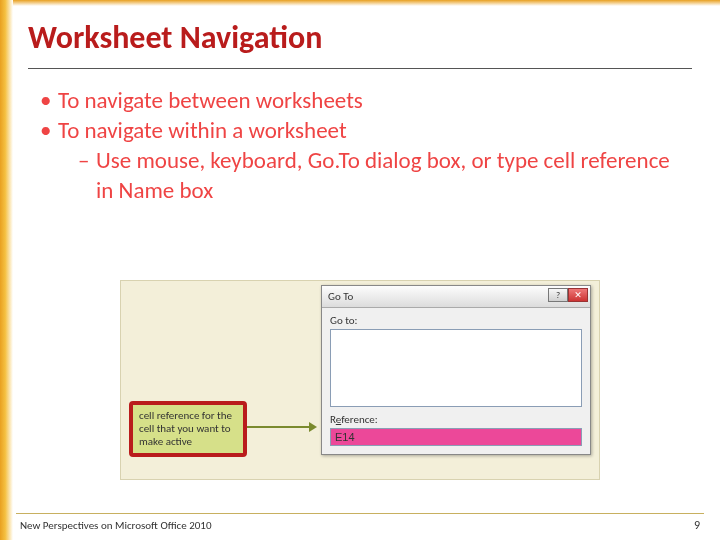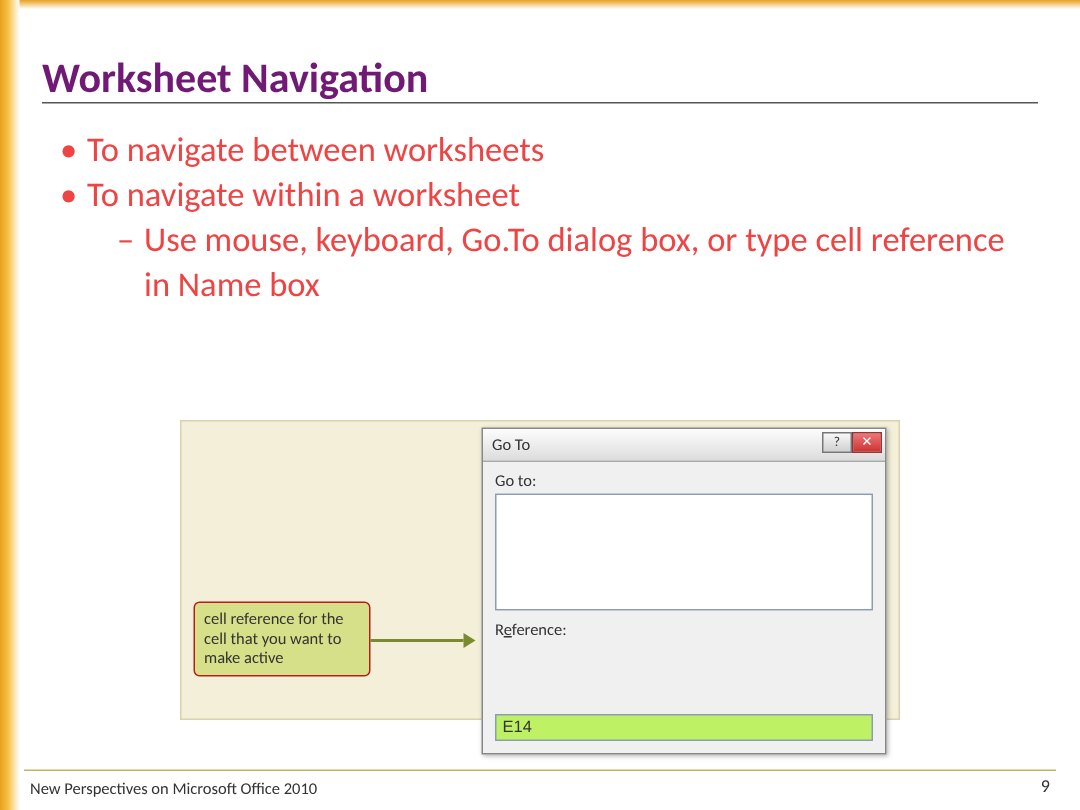--- a/index.html
+++ b/index.html
@@ -1,41 +1,41 @@
 <!DOCTYPE html>
 <html><head>
 <meta charset="utf-8">
 <style>
   * { box-sizing: border-box; margin: 0; padding: 0; }
   html, body { width: 720px; height: 540px; font-family: Calibri, Arial, sans-serif; background: #fff; overflow: hidden; }
   .slide { position: relative; width: 720px; height: 540px; background: #fff; }
   .accent-bar { position: absolute; left: 0; top: 0; width: 13px; height: 540px; background: linear-gradient(to right, #e8a020 0%, #f5c040 40%, #fff 100%); }
   .accent-top { position: absolute; left: 0; top: 0; width: 720px; height: 6px; background: linear-gradient(to bottom, #e8a020, #fff); }
-  .title { position: absolute; left: 28px; top: 34px; font-size: 28px; font-weight: bold; color: #701a75; }
+  .title { position: absolute; left: 28px; top: 18px; font-size: 32px; font-weight: bold; color: #b91c1c; }
   .title-rule { position: absolute; left: 28px; top: 68px; width: 664px; height: 1px; background: #555; }
   .body { position: absolute; left: 40px; top: 86px; width: 640px; color: #ef4444; font-size: 23px; line-height: 1.3; }
   .l1 { margin-left: 0; padding-left: 18px; position: relative; }
   .l1::before { content: "•"; position: absolute; left: 0; top: 0; }
   .l2 { margin-left: 38px; padding-left: 18px; position: relative; }
   .l2::before { content: "–"; position: absolute; left: 0; top: 0; }
   .figure { position: absolute; left: 120px; top: 280px; width: 480px; height: 200px; background: #f3efd9; border: 1px solid #d8d2b0; }
-  .callout { position: absolute; left: 8px; top: 120px; width: 118px; background: #d6e089; border: 1px solid #b91c1c; border-radius: 4px; padding: 4px 6px; font-size: 11px; color: #333; line-height: 1.2; }
+  .callout { position: absolute; left: 8px; top: 120px; width: 118px; background: #d6e089; border: 4px solid #b91c1c; border-radius: 4px; padding: 4px 6px; font-size: 11px; color: #333; line-height: 1.2; }
   .callout-arrow { position: absolute; left: 126px; top: 142px; width: 70px; height: 8px; }
   .callout-arrow::before { content: ""; position: absolute; left: 0; top: 3px; width: 62px; height: 2px; background: #7a8a2e; }
   .callout-arrow::after { content: ""; position: absolute; right: 0; top: -1px; width: 0; height: 0; border-left: 8px solid #7a8a2e; border-top: 5px solid transparent; border-bottom: 5px solid transparent; }
   .dialog { position: absolute; left: 200px; top: 4px; width: 270px; background: #f0f0f0; border: 1px solid #888; box-shadow: 1px 1px 3px rgba(0,0,0,.3); font-size: 11px; }
   .dlg-title { height: 22px; background: linear-gradient(#fdfdfd,#dcdcdc); border-bottom: 1px solid #aaa; display: flex; align-items: center; padding: 0 6px; color: #333; position: relative; }
   .dlg-title .winbtns { position: absolute; right: 2px; top: 2px; display: flex; gap: 0; }
   .winbtn { width: 20px; height: 14px; border: 1px solid #777; background: linear-gradient(#f8f8f8,#d0d0d0); font-size: 9px; line-height: 12px; text-align: center; color: #333; }
   .winbtn.close { background: linear-gradient(#e77,#c33); color: #fff; border-color: #933; }
   .dlg-body { padding: 6px 8px 8px; }
   .dlg-label { color: #333; margin-bottom: 2px; }
   .listbox { width: 100%; height: 78px; background: #fff; border: 1px solid #8a9db5; margin-bottom: 6px; }
   .ref-row { display: flex; align-items: center; gap: 4px; }
-  .ref-input { flex: 1; height: 18px; border: 1px solid #8a9db5; background: #bef264; padding: 0 4px; font-size: 11px; color: #333; margin-top: 48px; }
+  .ref-input { flex: 1; height: 18px; border: 1px solid #8a9db5; background: #ec4899; padding: 0 4px; font-size: 11px; color: #333; }
   .dlg-btns { display: flex; gap: 6px; justify-content: flex-end; margin-top: 8px; }
   .btn { min-width: 56px; height: 20px; border: 1px solid #888; background: linear-gradient(#fdfdfd,#dcdcdc); font-size: 11px; border-radius: 3px; display: flex; align-items: center; justify-content: center; color: #222; cursor: pointer; }
   .btn.special { margin-right: auto; }
   .footer-rule { position: absolute; left: 16px; bottom: 26px; width: 688px; height: 0; border-top: 1px solid #c8b060; }
   .footer-left { position: absolute; left: 20px; bottom: 8px; font-size: 11px; color: #333; }
   .footer-right { position: absolute; right: 20px; bottom: 8px; font-size: 12px; color: #333; }
   .underline { text-decoration: underline; }
 </style>
 </head>
 <body>

